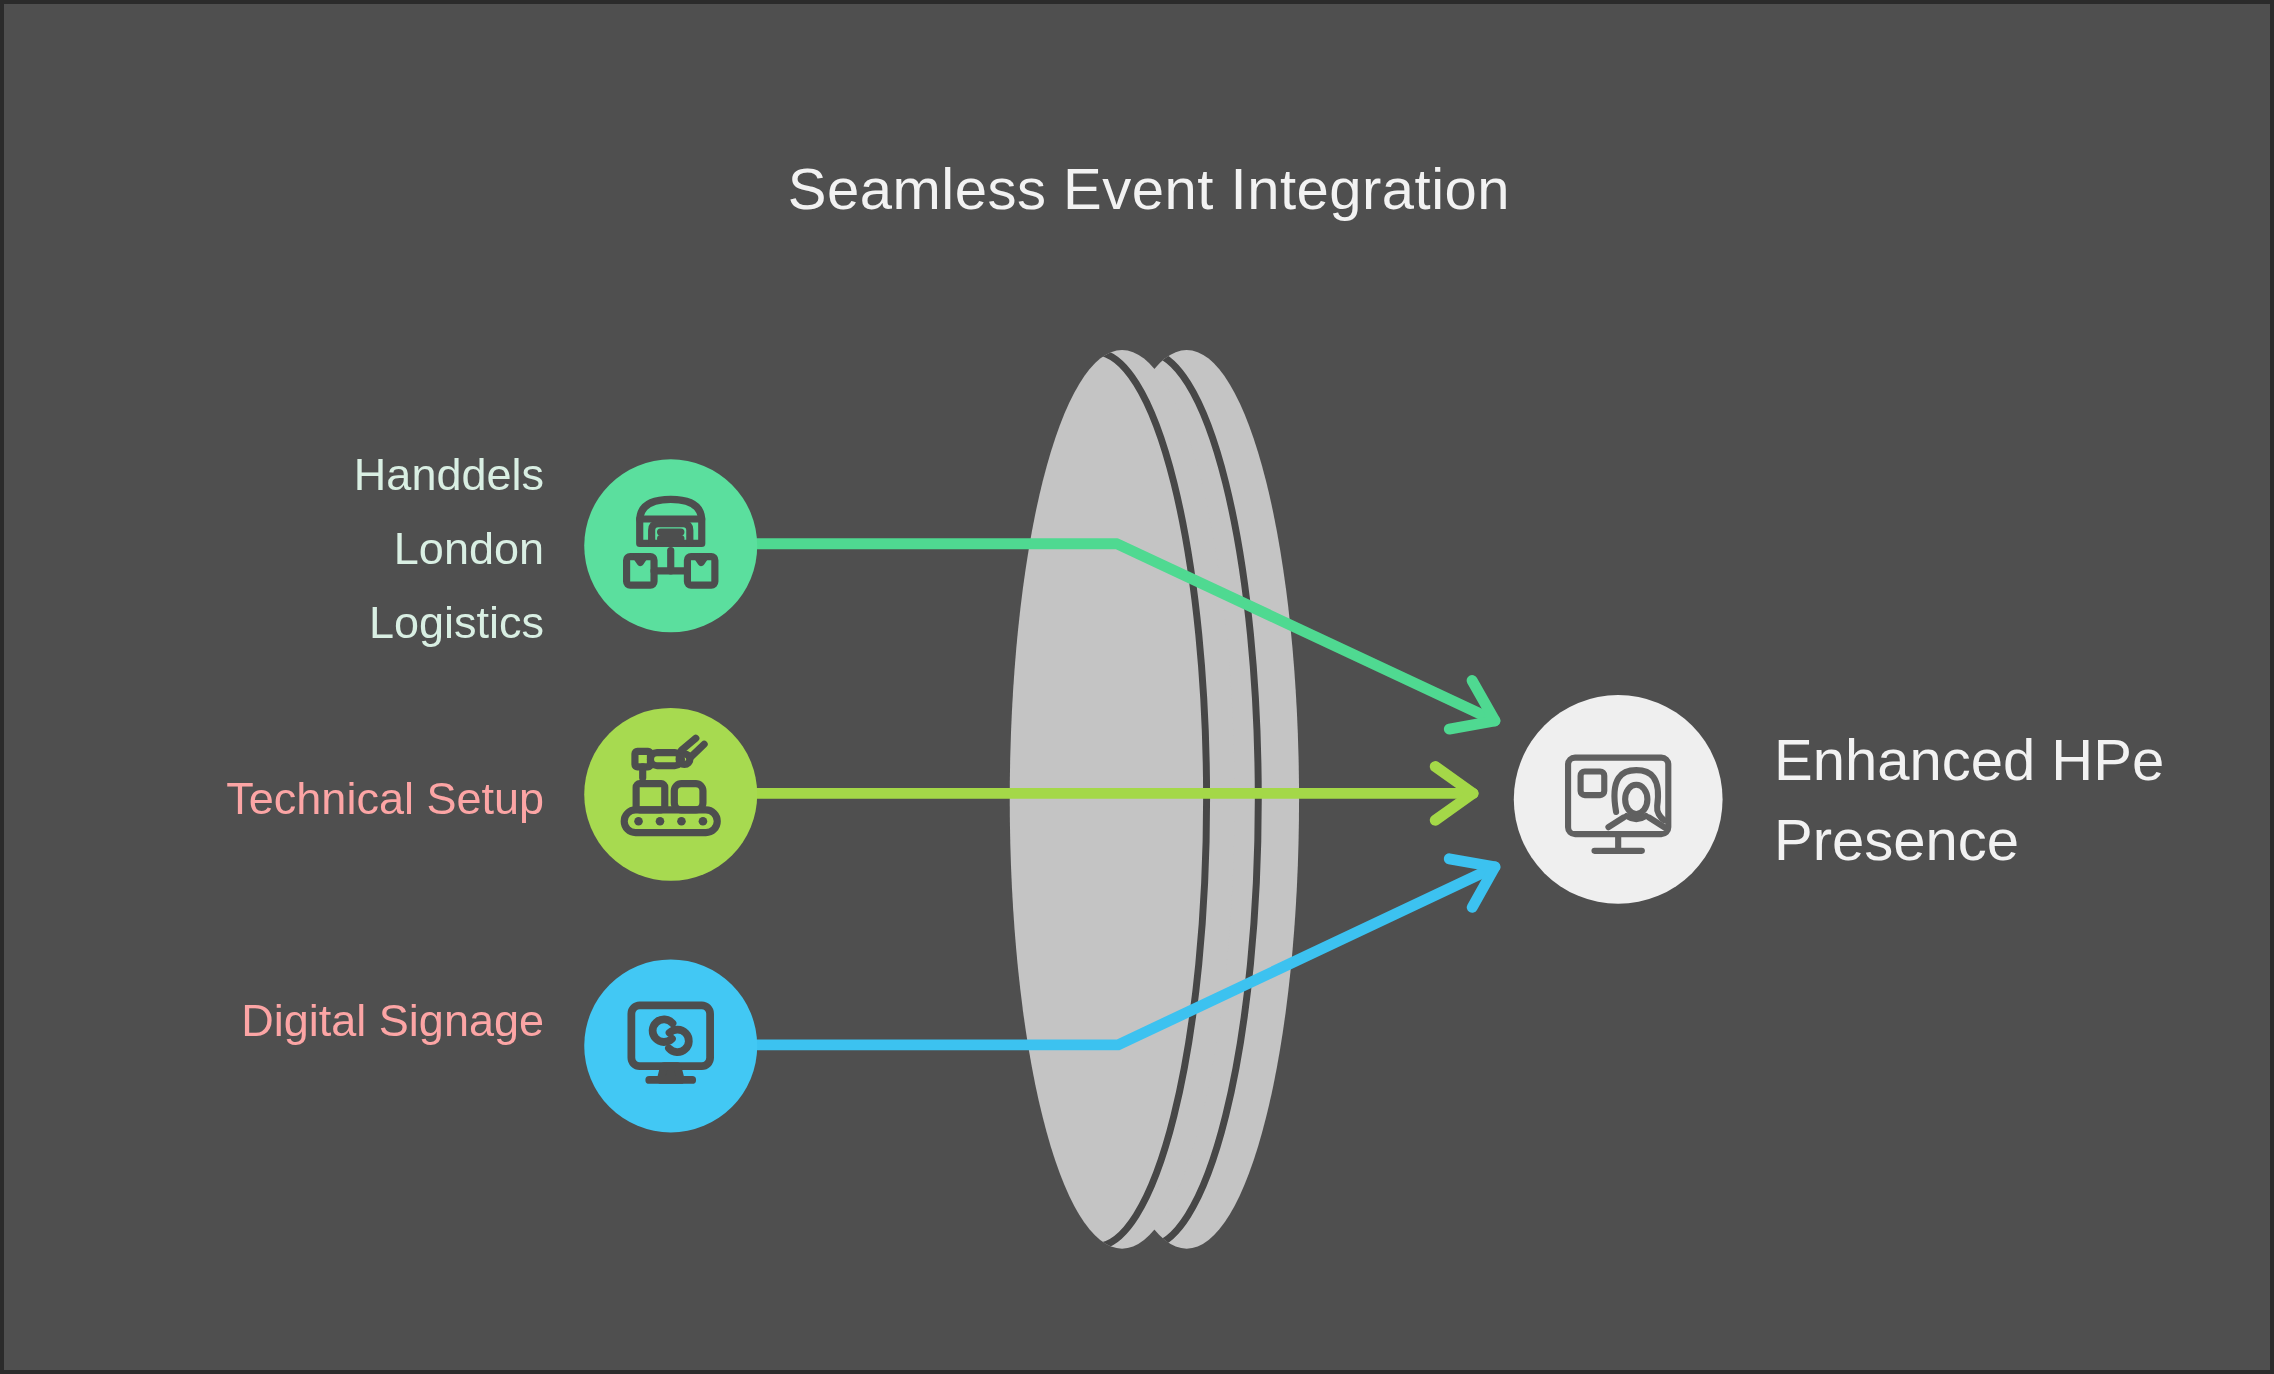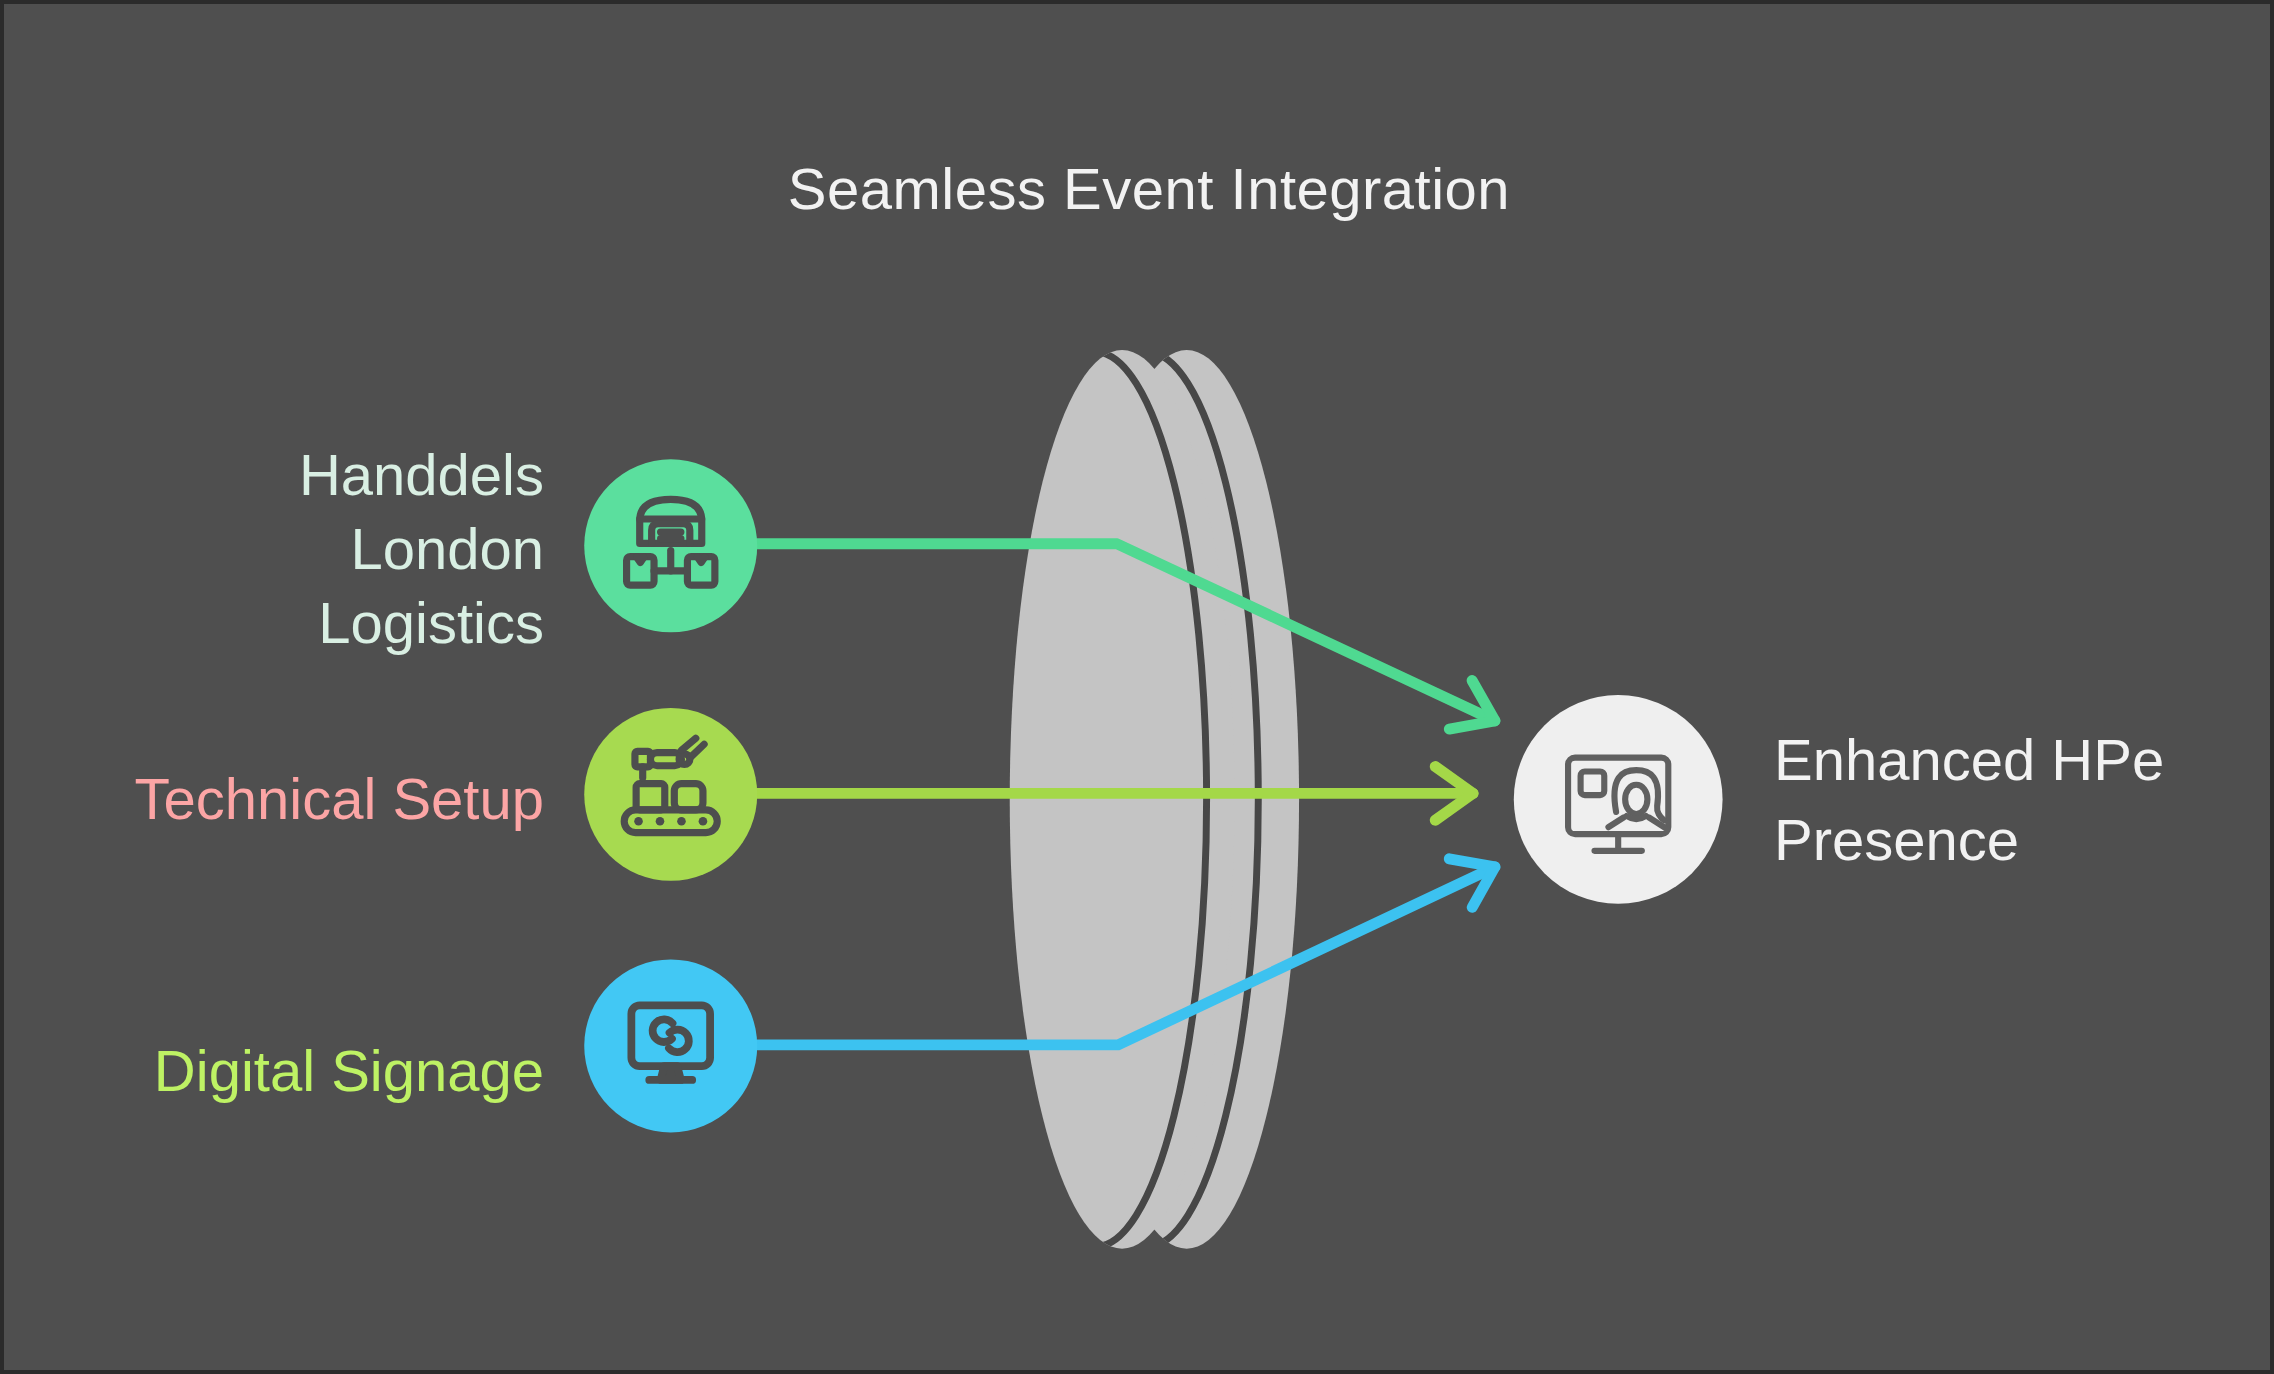--- a/index.html
+++ b/index.html
@@ -13,21 +13,21 @@
     font-family:"Liberation Sans", sans-serif;
   }
   .scene{position:absolute;left:0;top:0;width:100%;height:100%;}
   .title{
     position:absolute;left:12px;top:148px;width:100%;
     text-align:center;font-size:58px;line-height:74px;font-weight:400;
     letter-spacing:0.5px;
   }
   .src-label{
     position:absolute;left:58px;width:482px;
-    text-align:right;font-size:58px;line-height:74px;font-weight:400;
+    text-align:right;font-size:45px;line-height:74px;font-weight:400;
   }
   .result-label{
     position:absolute;left:1770px;top:716px;width:470px;
     text-align:left;font-size:58px;line-height:80px;font-weight:400;
   }
 </style>
 </head>
 <body>
 
 <div class="canvas" style="background-color: rgb(79, 79, 79);">
@@ -35,21 +35,21 @@
   <div class="title" style="color: rgb(242, 242, 242);">Seamless Event Integration</div>
 
   <div class="src-label" style="top: 434px; color: rgb(217, 239, 227);">
     <div>Handdels</div>
     <div>London</div>
     <div>Logistics</div>
   </div>
   <div class="src-label" style="top: 758px; color: #fca5a5;">
     <div>Technical Setup</div>
   </div>
-  <div class="src-label" style="top: 1030px; color: #bef264;">
+  <div class="src-label" style="top: 980px; color: #fca5a5;">
     <div>Digital Signage</div>
   </div>
 
   <div class="result-label" style="color: rgb(242, 242, 242);">
     <div>Enhanced HPe</div>
     <div>Presence</div>
   </div>
 
   <svg class="scene" viewBox="0 0 2274 1374">
     <defs>

